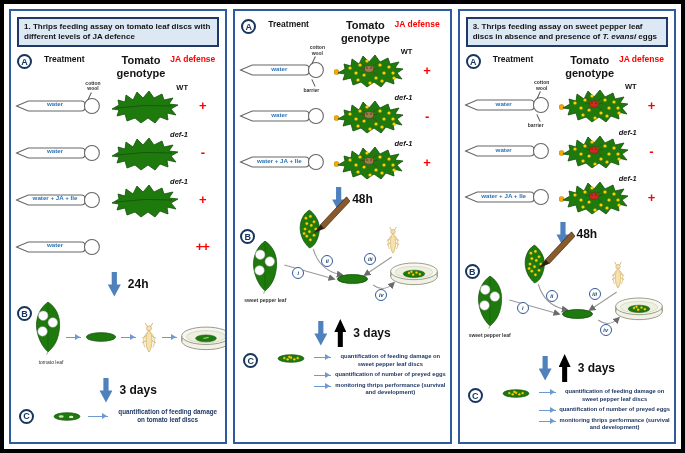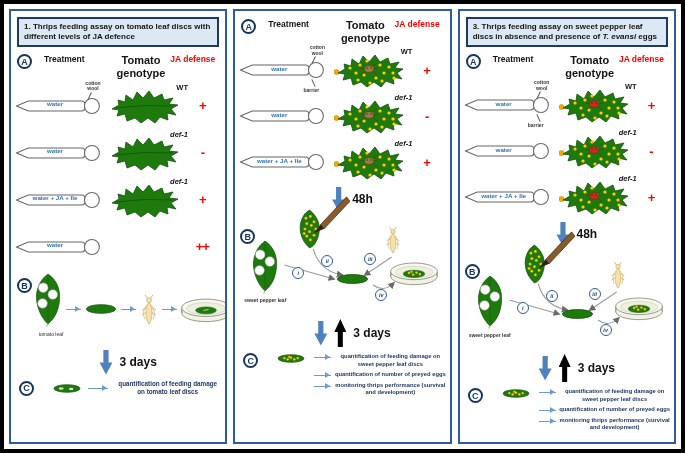--- a/index.html
+++ b/index.html
@@ -288,20 +288,24 @@
       <div class="trow">
         <div class="syr-wrap">
           <svg class="syrsvg" viewBox="0 0 100 22">
               <use href="#sym-syringe"></use>
             </svg>
           <span class="syr-label">water</span>
         </div>
         <span class="def">++</span>
       </div>
     </div>
+    <div class="timearrow">
+      <span class="ba-down"></span>
+      <span class="tlabel">24h</span>
+    </div>
     <div class="secb1">
       <span class="circ posB">B</span>
       <div class="chain">
         <div class="punch-wrap">
           <svg class="punchsvg" viewBox="0 0 44 80">
               <use href="#sym-punchleaf"></use>
             </svg>
           <span class="leaf-label">tomato leaf</span>
         </div>
         <span class="harrow"></span>

